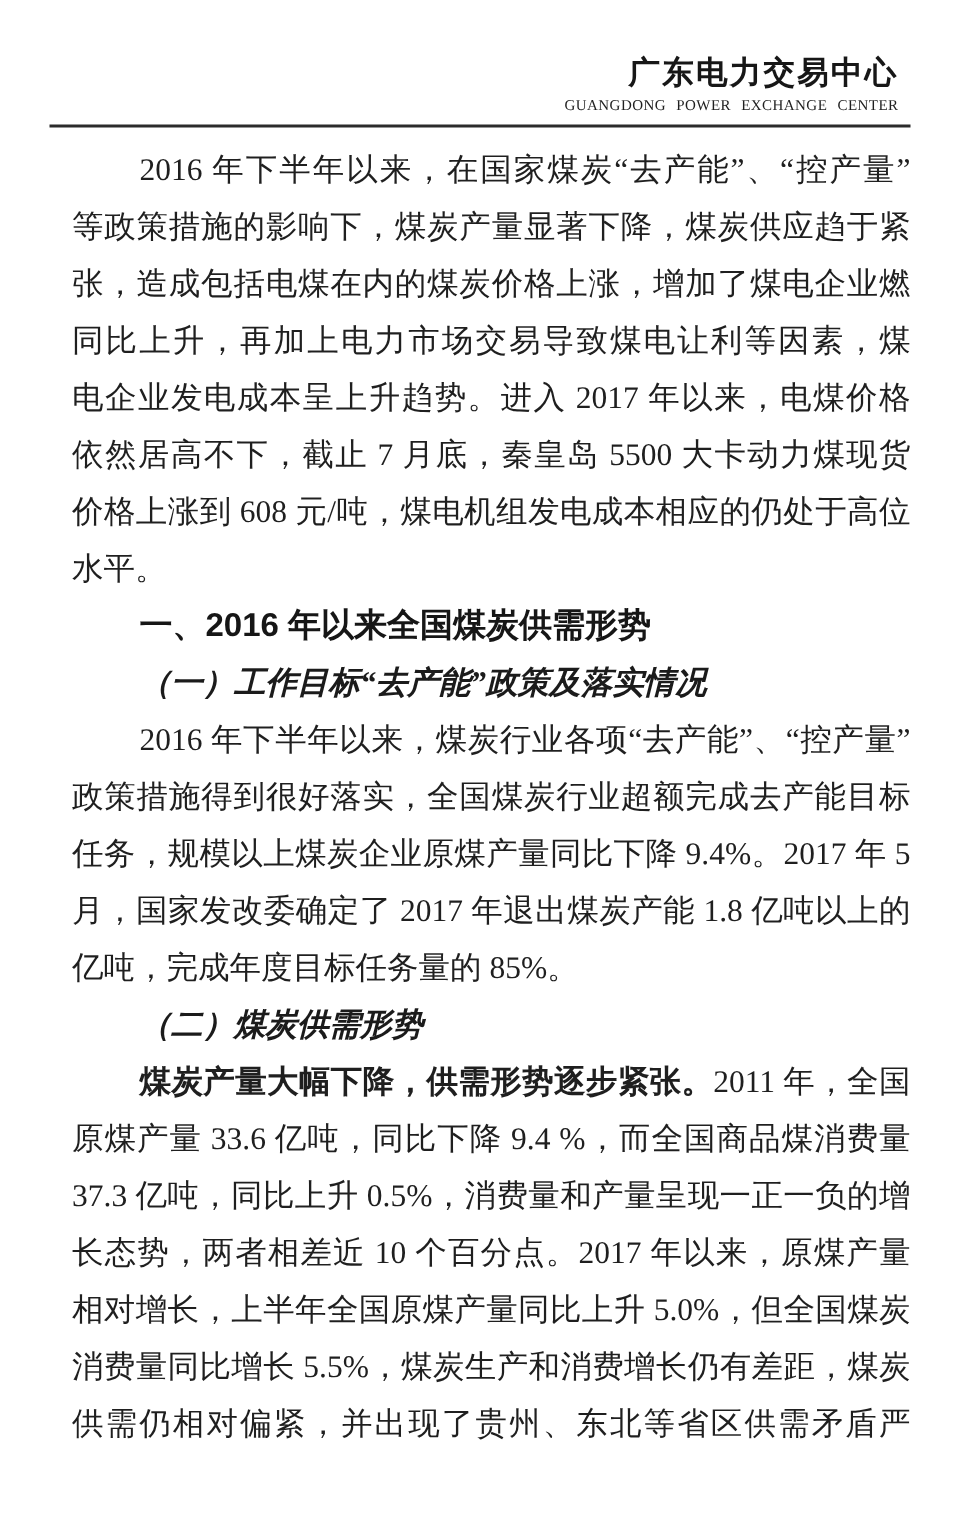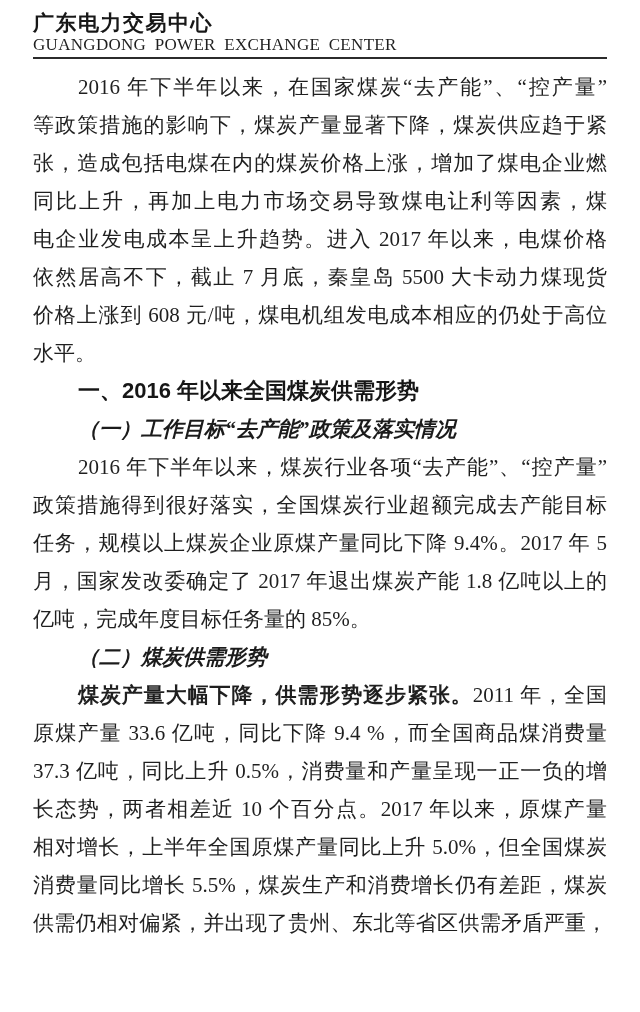--- a/index.html
+++ b/index.html
@@ -9,48 +9,49 @@
     height: 1012px;
     background: #ffffff;
     color: #1f1f1f;
     font-family: "Liberation Serif", "DejaVu Serif", serif;
     overflow: hidden;
   }
   .page { padding: 0 33px; }
 
   
   .doc-header {
-    padding-top: 10px;
+    padding-top: 36px;
     padding-right: 8px;
+    text-align: right;
   }
   .org-cn {
     font-family: "Liberation Sans", "DejaVu Sans", sans-serif;
     font-weight: 700;
     font-size: 21px;
     line-height: 26px;
     letter-spacing: 1.5px;
     color: #171717;
   }
   .org-en {
     font-family: "Liberation Serif", "DejaVu Serif", serif;
-    font-size: 17px;
+    font-size: 10px;
     line-height: 14px;
     margin-top: 2px;
     letter-spacing: 0.3px;
     word-spacing: 4px;
     color: #1f1f1f;
   }
   .header-rule {
     border: none;
     border-top: 2px solid #2b2b2b;
     margin: 5px 0 0 0;
   }
 
   
-  .body-text { margin-top: 9px; font-size: 21px; }
+  .body-text { margin-top: 9px; font-size: 21px; margin-left: 15px; }
   .line {
     height: 38px;
     line-height: 38px;
     text-align: justify;
     text-align-last: justify;
     overflow: hidden;
   }
   .line.first { text-indent: 45px; }
   .line.last  { text-align-last: left; }
   .bold { font-weight: 700; }

